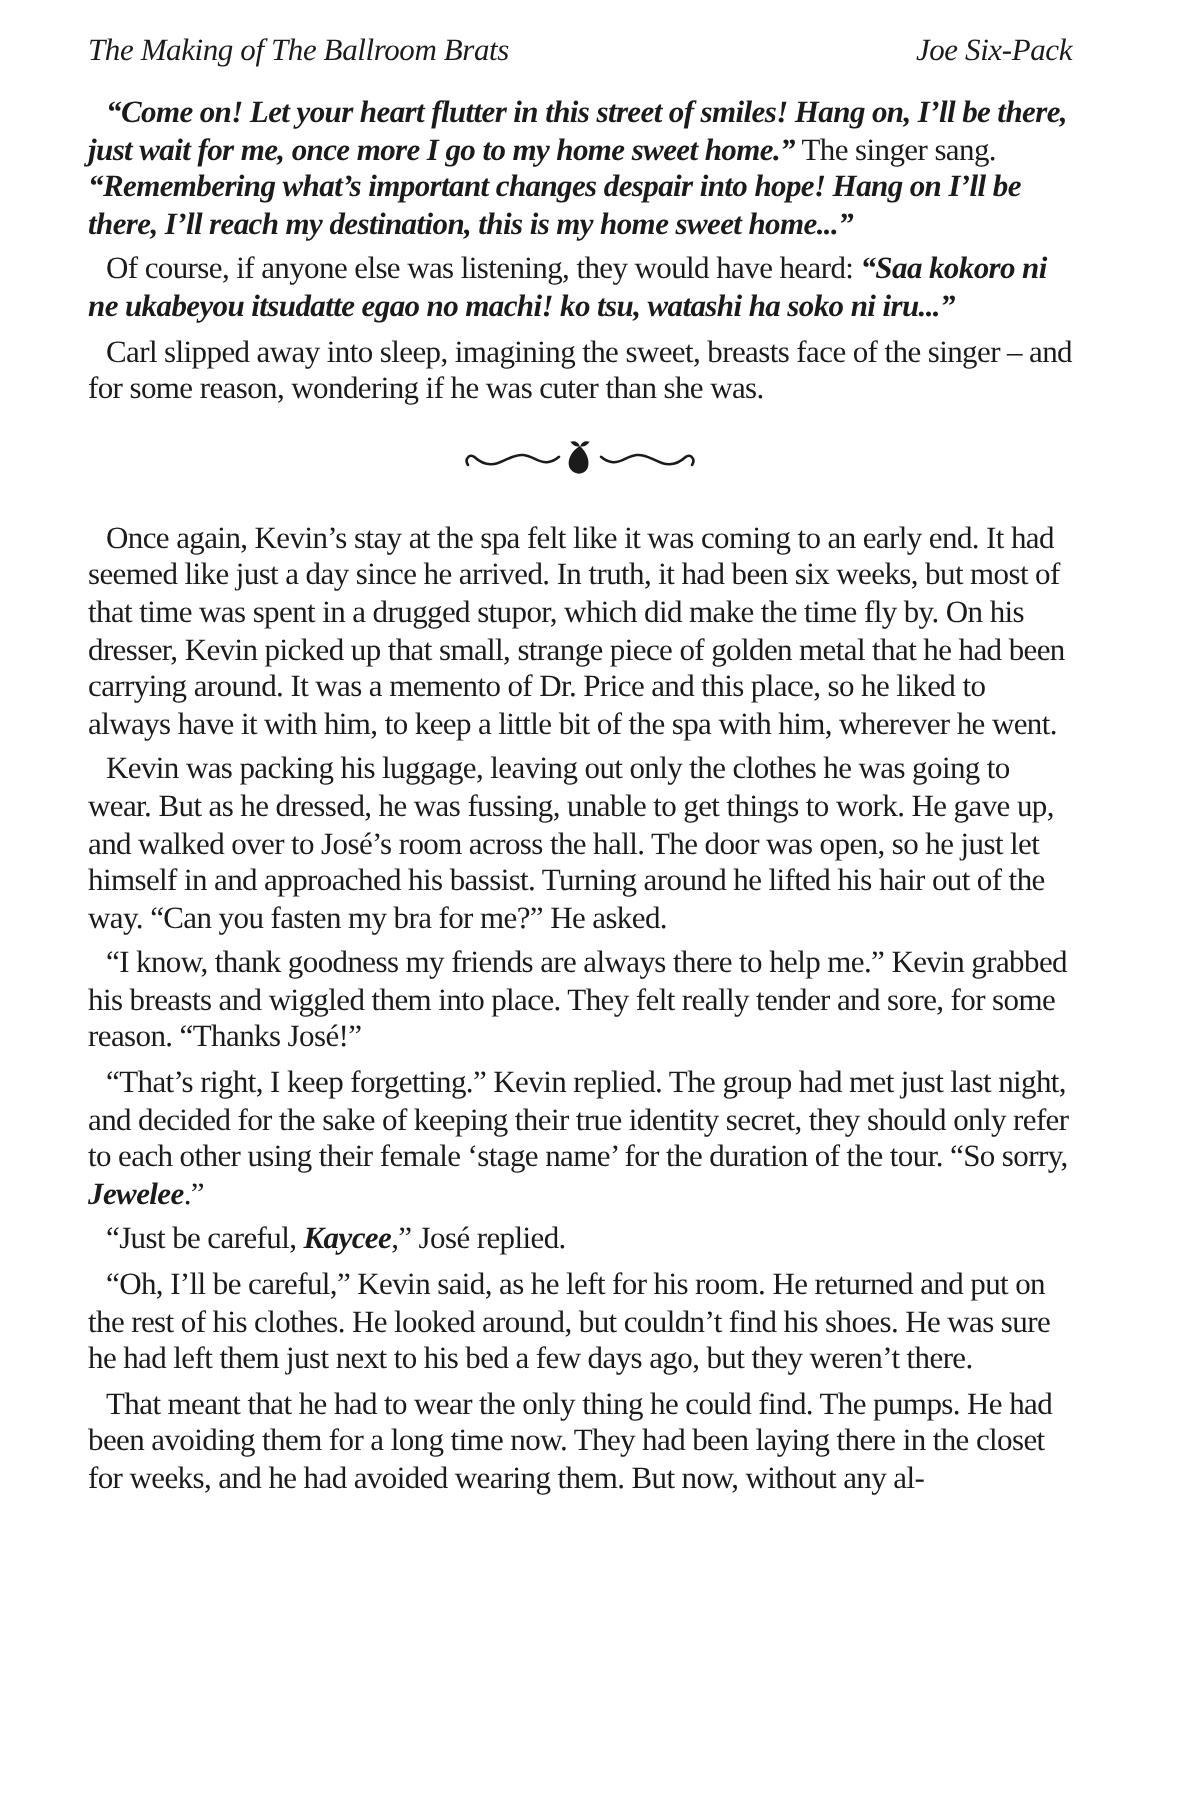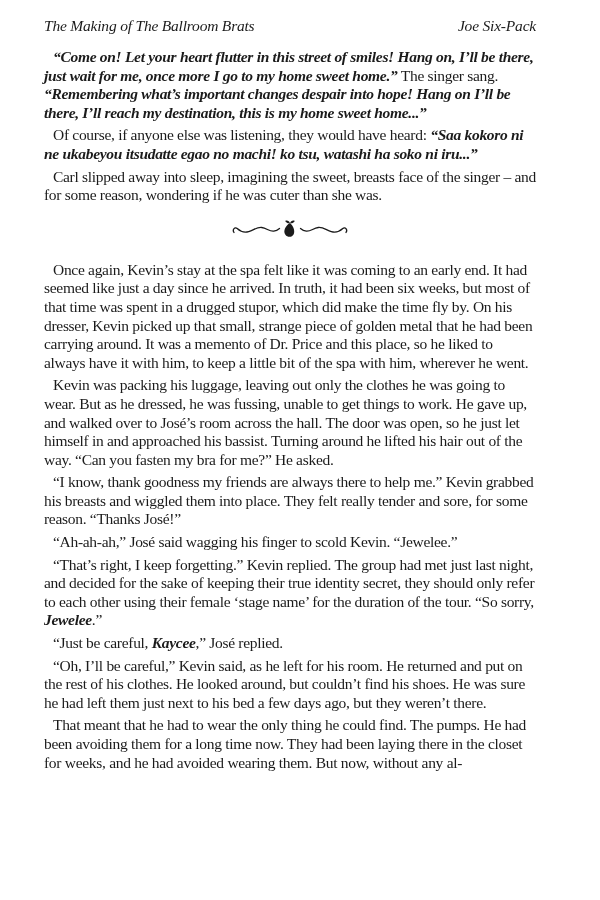--- a/index.html
+++ b/index.html
@@ -73,21 +73,20 @@
         <path d="M60.1,5.2 c0.5,-2.1 2.6,-3.2 4.7,-2.3 c-1.1,1.9 -2.9,2.7 -4.7,2.3 z"></path>
         <path d="M59.9,5.2 c-0.5,-2.1 -2.6,-3.2 -4.7,-2.3 c1.1,1.9 2.9,2.7 4.7,2.3 z"></path>
       </g>
     </svg>
   </div>
 
   <div class="story" id="after-divider">
       <p class="para"><span>Once again, Kevin’s stay at the spa felt like it was coming to an early end. It had seemed like just a day since he arrived. In truth, it had been six weeks, but most of that time was spent in a drugged stupor, which did make the time fly by. On his dresser, Kevin picked up that small, strange piece of golden metal that he had been carrying around. It was a memento of Dr. Price and this place, so he liked to always have it with him, to keep a little bit of the spa with him, wherever he went.</span></p>
       <p class="para"><span>Kevin was packing his luggage, leaving out only the clothes he was going to wear. But as he dressed, he was fussing, unable to get things to work. He gave up, and walked over to José’s room across the hall. The door was open, so he just let himself in and approached his bassist. Turning around he lifted his hair out of the way. “Can you fasten my bra for me?” He asked.</span></p>
       <p class="para"><span>“I know, thank goodness my friends are always there to help me.” Kevin grabbed his breasts and wiggled them into place. They felt really tender and sore, for some reason. “Thanks José!”</span></p>
-      <p class="para"><span>“Ah-ah-ah,” José said wagging his finger to scold Kevin. “Jewelee.”</span></p>
       <p class="para"><span>“That’s right, I keep forgetting.” Kevin replied. The group had met just last night, and decided for the sake of keeping their true identity secret, they should only refer to each other using their female ‘stage name’ for the duration of the tour. “So sorry, </span><span class="it">Jewelee</span><span>.”</span></p>
       <p class="para"><span>“Just be careful, </span><span class="it">Kaycee</span><span>,” José replied.</span></p>
       <p class="para"><span>“Oh, I’ll be careful,” Kevin said, as he left for his room. He returned and put on the rest of his clothes. He looked around, but couldn’t find his shoes. He was sure he had left them just next to his bed a few days ago, but they weren’t there.</span></p>
       <p class="para"><span>That meant that he had to wear the only thing he could find. The pumps. He had been avoiding them for a long time now. They had been laying there in the closet for weeks, and he had avoided wearing them. But now, without any al-</span></p>
     </div>
 
   <div class="page-number">71</div>
 
 </div>
 

